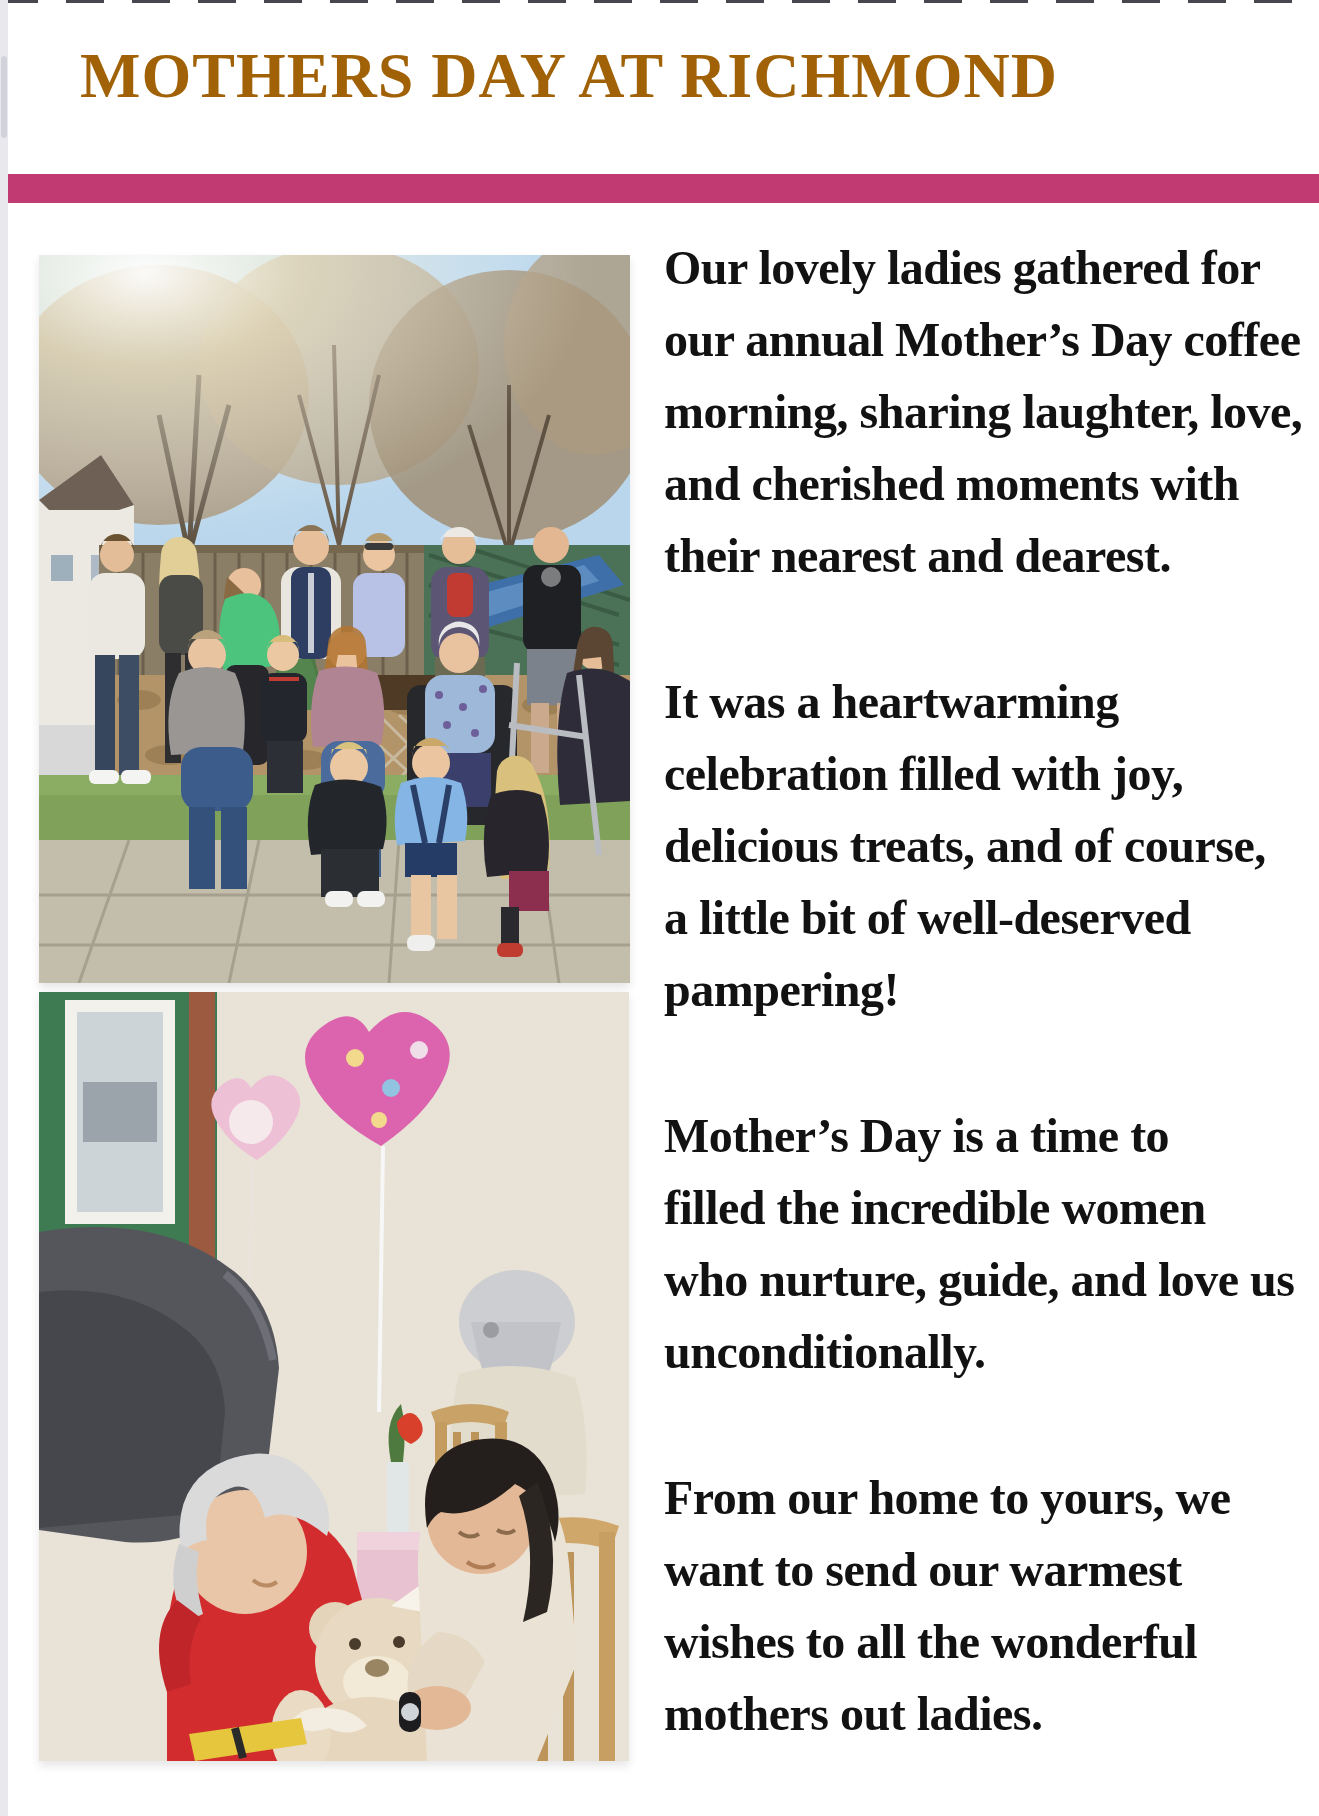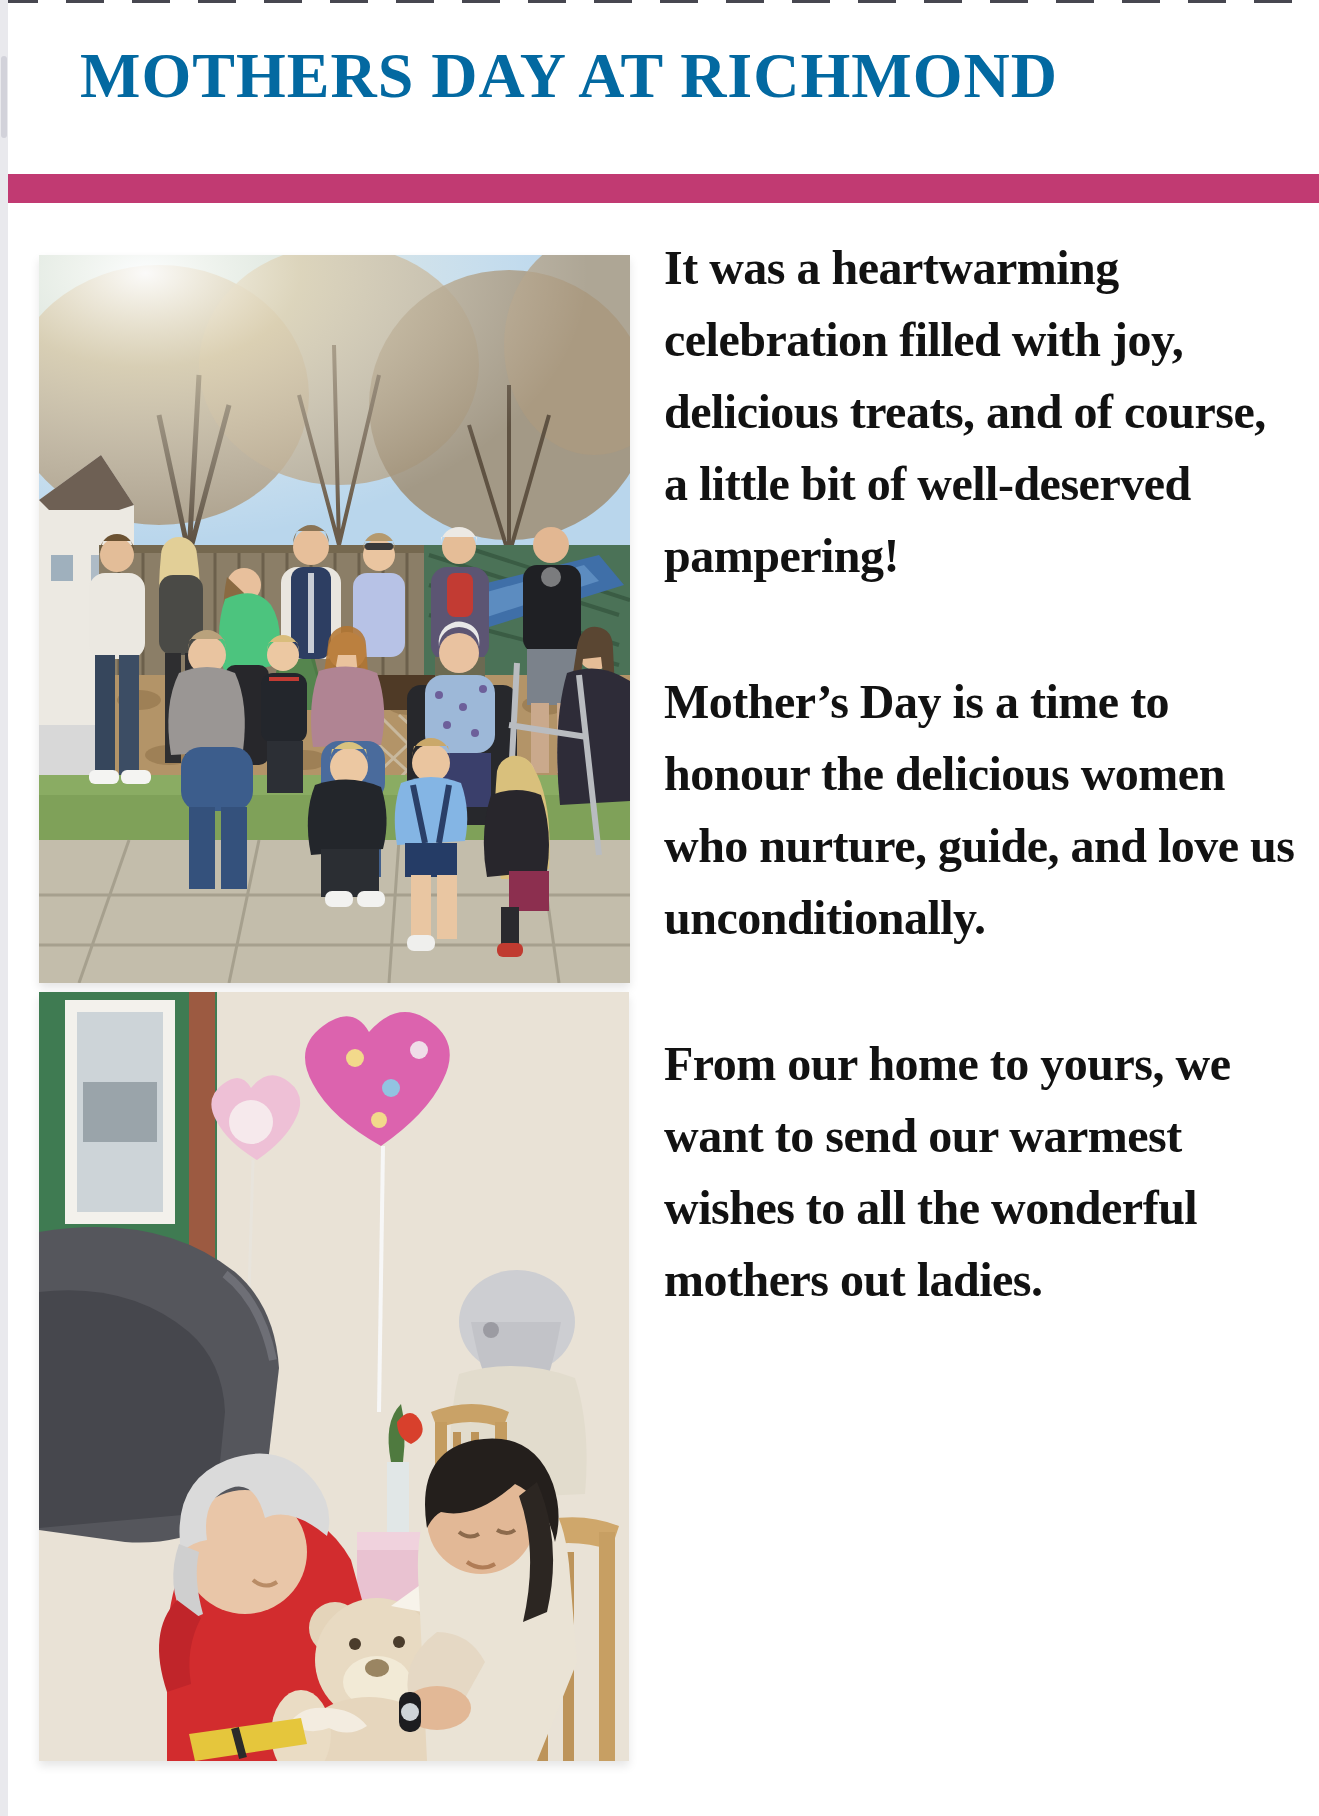--- a/index.html
+++ b/index.html
@@ -15,21 +15,21 @@
     position:absolute;left:0;top:0;width:8px;height:1816px;background:#e9e9ed;
   }
   .edge-thumb{
     position:absolute;left:1px;top:56px;width:6px;height:82px;border-radius:3px;background:#d2d2da;
   }
   .masthead{
     position:absolute;left:8px;top:40px;width:1122px;height:110px;
     display:flex;align-items:flex-start;justify-content:center;
   }
   .masthead h1{
-    margin:0;font-size:64px;line-height:72px;font-weight:bold;color:#0369a1;
+    margin:0;font-size:64px;line-height:72px;font-weight:bold;color:#a16207;
     letter-spacing:1px;white-space:nowrap;
   }
   .accent-bar{
     position:absolute;left:8px;top:174px;width:1311px;height:29px;background:#c13a72;
   }
   .photo{
     position:absolute;left:39px;background:#d8d8d8;overflow:hidden;
     box-shadow:0 5px 9px rgba(0,0,0,0.10);
   }
   .photo svg{display:block;}
@@ -352,26 +352,31 @@
     <circle cx="371" cy="720" r="9" fill="#cfd4d8"></circle>
   </g>
   <g>
     <path d="M150 742 L262 726 L268 752 L156 769z" fill="#e5c63c"></path>
     <path d="M196 736 l8 30" stroke="#2a2a2a" stroke-width="8"></path>
   </g>
 </svg>
 </div>
 
 <div class="article">
+  <p>Our lovely ladies gathered for
+our annual Mother’s Day coffee
+morning, sharing laughter, love,
+and cherished moments with
+their nearest and dearest.</p>
   <p>It was a heartwarming
 celebration filled with joy,
 delicious treats, and of course,
 a little bit of well-deserved
 pampering!</p>
   <p>Mother’s Day is a time to
-honour the delicious women
+filled the incredible women
 who nurture, guide, and love us
 unconditionally.</p>
   <p>From our home to yours, we
 want to send our warmest
 wishes to all the wonderful
 mothers out ladies.</p>
 </div>
 
 </body></html>

